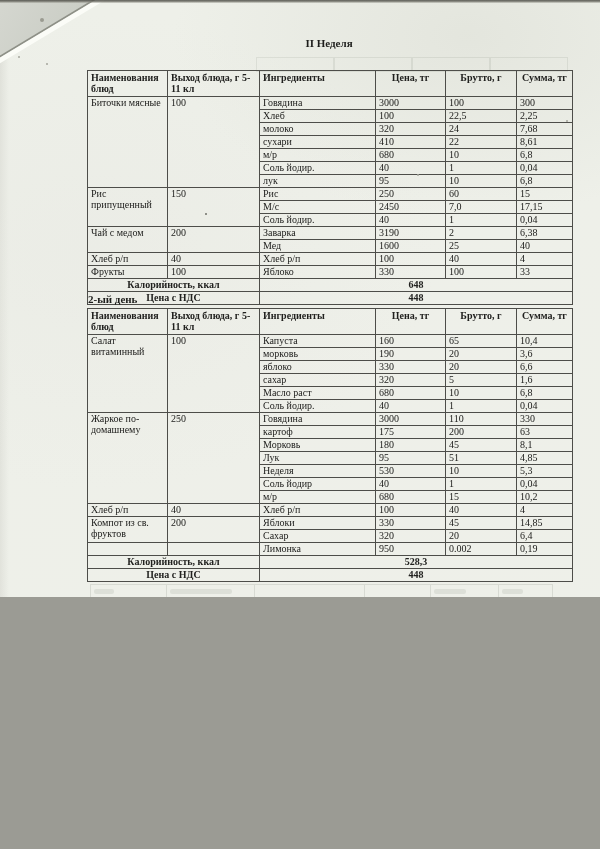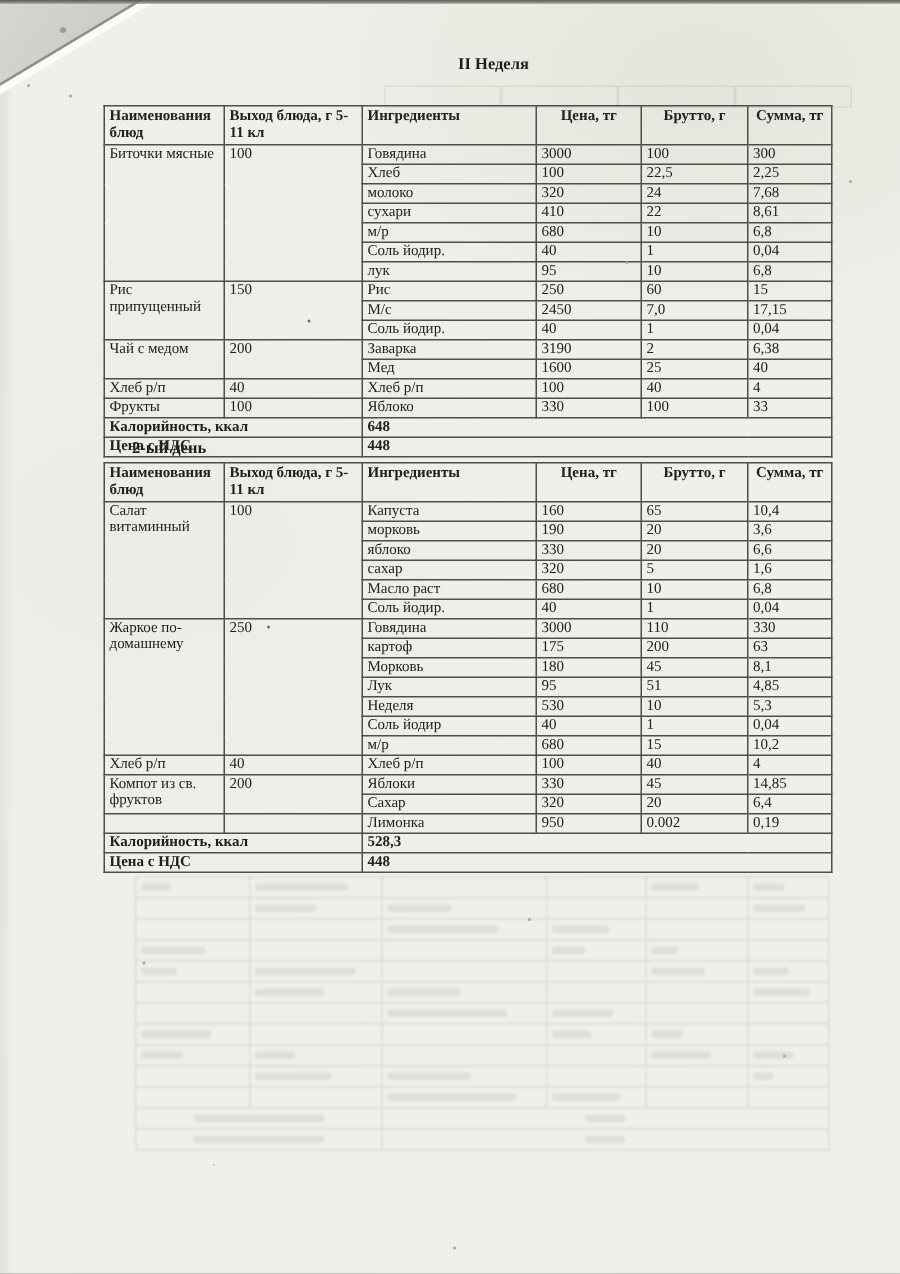--- a/index.html
+++ b/index.html
@@ -1,17 +1,17 @@
 <!DOCTYPE html>
 <html><head>
 <meta charset="utf-8">
 <style>
   html,body { margin:0; padding:0; background:#9b9b94; }
   .page {
-    position:relative; width:600px; height:849px; overflow:hidden;
+    position:relative; width:600px; height:597px; overflow:hidden;
     font-family:"Liberation Serif", serif; color:#20201e;
     background:
       radial-gradient(420px 260px at 78% 6%, rgba(219,221,212,.55), transparent 70%),
       radial-gradient(500px 340px at 15% 42%, rgba(232,233,227,.5), transparent 70%),
       radial-gradient(620px 520px at 55% 78%, rgba(238,239,233,.6), transparent 75%),
       linear-gradient(to right, rgba(130,130,120,.14), rgba(0,0,0,0) 9px),
       #eef0e9;
   }
   .top-edge { position:absolute; top:0; left:0; right:0; height:3px;
     background:linear-gradient(to bottom,#45453f,#8d8d84 70%,rgba(0,0,0,0)); opacity:.85; }
@@ -19,27 +19,27 @@
     background:linear-gradient(125deg,#d5d7d0 0%,#ccCfc7 55%,#c3c6be 100%);
     clip-path:polygon(0 0,100% 0,0 100%); }
   .corner-line { position:absolute; left:-6px; top:59px; width:128px; height:2px;
     background:#8e9087; transform:rotate(-31deg); transform-origin:0 0; }
   .corner-white { position:absolute; left:-6px; top:61px; width:128px; height:5px;
     background:#fbfcf7; transform:rotate(-31deg); transform-origin:0 0; }
 
   .titles { position:absolute; top:37px; left:88px; width:482px; text-align:center;
     font-weight:bold; font-size:11px; line-height:13px; color:#1d1d1b; }
 
-  table.menu { position:absolute; left:69px; width:485px; border-collapse:collapse;
+  table.menu { position:absolute; left:87px; width:485px; border-collapse:collapse;
     table-layout:fixed; font-size:10px; line-height:11px; color:#21211f; }
   table.menu td, table.menu th { border:1px solid #4d4d49; padding:0 3px 1px;
     vertical-align:top; text-align:left; overflow:hidden; font-weight:normal; }
   table.menu th { font-weight:bold; padding:1px 3px 2px; }
   table.menu th.num { text-align:center; }
-  table.menu tr.total td { font-weight:bold; }
+  table.menu tr.total td { font-weight:bold; text-align:center; }
   #table0 { top:70px; }
   #table1 { top:308px; }
   .day2-label { position:absolute; left:88px; top:293px; font-weight:bold;
     font-size:11px; line-height:13px; color:#1d1d1b; }
 
   
   table.ghost { position:absolute; left:90px; top:584px; width:462px;
     border-collapse:collapse; table-layout:fixed; opacity:.14; filter:blur(.6px); }
   table.ghost td { border:1px solid #5a6453; height:13px; padding:0 2px; vertical-align:middle; }
   .g-blob { height:5px; margin:2px 1px; background:#7d857a; border-radius:2px; }

